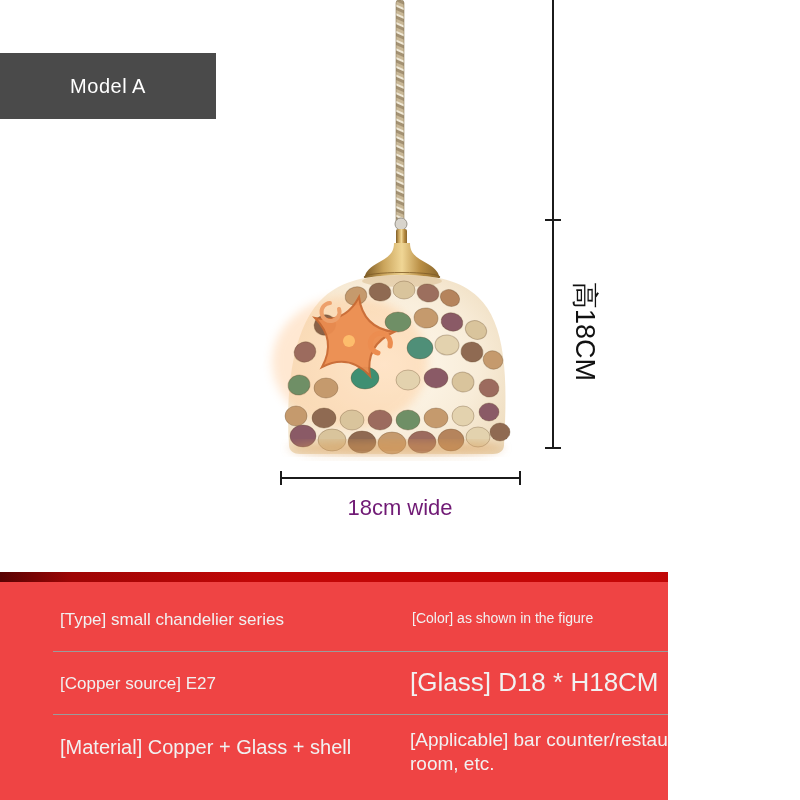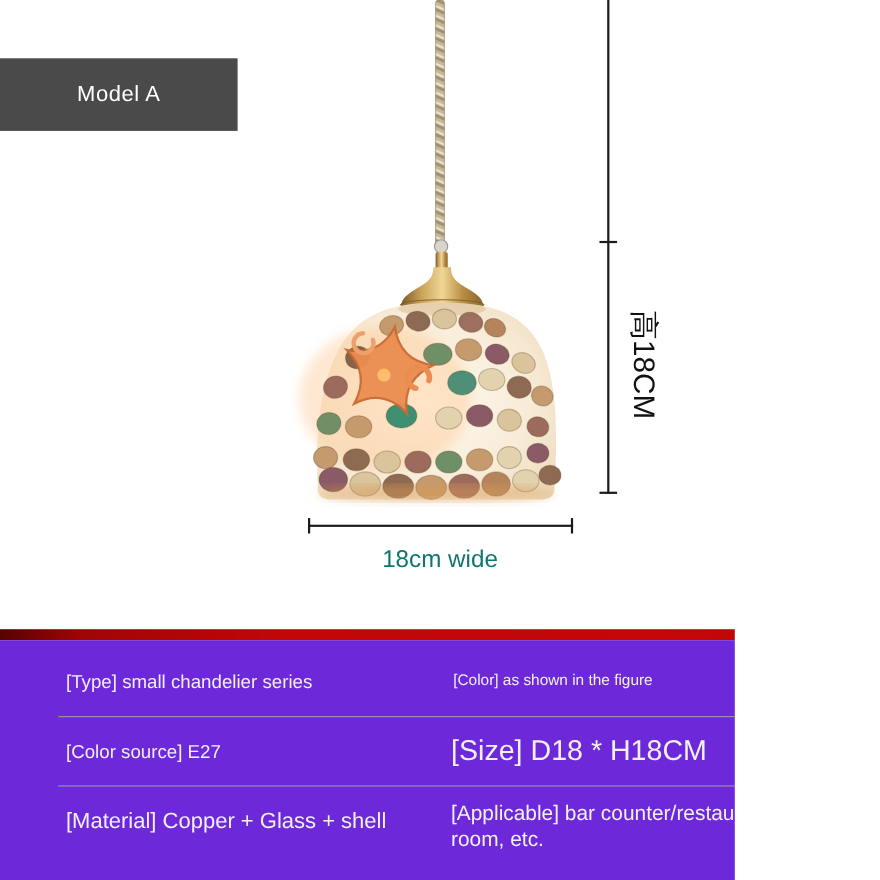--- a/index.html
+++ b/index.html
@@ -25,32 +25,32 @@
 
   .wire-label {
     position:absolute; left:574px; top:107px; font-size:14.5px; color:#1c1c1c; white-space:nowrap;
   }
   .height-label {
     position:absolute; left:603px; top:282px; font-size:27px; color:#111;
     transform:rotate(90deg); transform-origin:top left; white-space:nowrap;
   }
   .width-label {
     position:absolute; left:300px; top:495px; width:200px; text-align:center;
-    font-size:22px; color:#0f766e;
+    font-size:22px; color:#701a75;
   }
 
   
   .lamp-svg { position:absolute; left:240px; top:0; width:320px; height:475px; }
 
   
   .red-bar {
     position:absolute; left:0; top:572px; width:800px; height:10px;
     background:linear-gradient(90deg,#570303 0%, #9e0505 9%, #c10707 32%, #c40707 80%, #ab0505 100%);
   }
-  .spec-panel { position:absolute; left:0; top:582px; width:800px; height:218px; background:#6d28d9; }
+  .spec-panel { position:absolute; left:0; top:582px; width:800px; height:218px; background:#ef4444; }
   .spec-divider { position:absolute; left:53px; width:693px; height:1px; background:#9b9b9b; }
   .div1 { top:69px; }
   .div2 { top:132px; }
   .cell { position:absolute; color:#f1f1f1; }
   .r1l { left:60px;  top:28px;  font-size:17px; }
   .r1r { left:412px; top:28px;  font-size:14px; }
   .r2l { left:60px;  top:92px;  font-size:17px; }
   .r2r { left:410px; top:85px;  font-size:26px; }
   .r3l { left:60px;  top:154px; font-size:20px; }
   .r3r { left:410px; top:146px; font-size:19px; width:348px; line-height:1.25; }
@@ -168,19 +168,19 @@
   <div class="height-label">高18CM</div>
   <div class="width-label">18cm wide</div>
 
   <div class="red-bar"></div>
   <div class="spec-panel">
     <div class="spec-divider div1"></div>
     <div class="spec-divider div2"></div>
 
     <div class="cell r1l">[Type] small chandelier series</div>
     <div class="cell r1r">[Color] as shown in the figure</div>
-    <div class="cell r2l">[Color source] E27</div>
-    <div class="cell r2r">[Size] D18 * H18CM</div>
+    <div class="cell r2l">[Copper source] E27</div>
+    <div class="cell r2r">[Glass] D18 * H18CM</div>
     <div class="cell r3l">[Material] Copper + Glass + shell</div>
     <div class="cell r3r">[Applicable] bar counter/restaurant/bed-room, etc.</div>
   </div>
 
 </div>
 
 </body></html>

